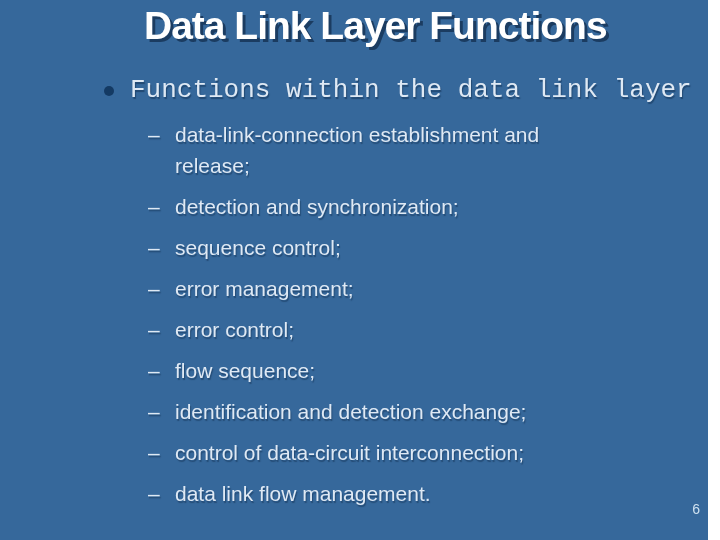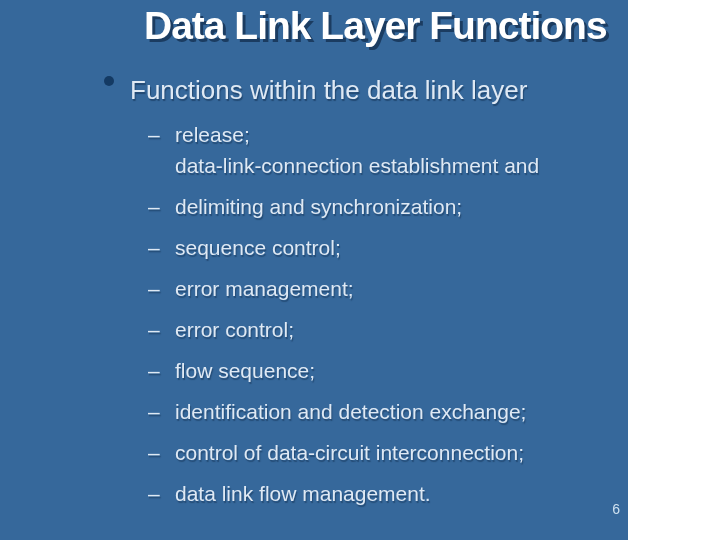--- a/index.html
+++ b/index.html
@@ -3,38 +3,40 @@
 <meta charset="utf-8">
 <style>
   html,body { margin:0; padding:0; }
   body {
     width:720px; height:540px;
     font-family:"Liberation Sans", sans-serif;
     overflow:hidden;
   }
   .slide {
     position:relative;
-    width:628px; height:540px;
+    width:708px; height:540px;
     background:var(--bg,#36689B);
     overflow:hidden;
   }
   .slide-title {
     position:absolute;
     left:144px; top:4px;
     font-size:39px;
     font-weight:bold;
     letter-spacing:-1px;
     color:var(--title,#FFFFFF);
     text-shadow:3px 3px 0 var(--title-shadow,#1B3C61);
     white-space:nowrap;
   }
   .bullet-line {
     position:absolute;
     left:104px; top:74px;
     display:flex;
+    align-items:center;
+    font-family:Liberation Mono, monospace;
   }
   .bullet-dot {
     width:10px; height:10px;
     border-radius:50%;
     background:var(--dot,#143A63);
     margin-right:16px;
     flex:none;
     margin-top:2px;
   }
   .bullet-text {
@@ -80,29 +82,29 @@
   <div class="bullet-line">
     <span class="bullet-dot"></span>
     <span class="bullet-text">Functions within the data link layer</span>
   </div>
 
   <div class="sub-list">
 
     <div class="sub-item">
       <span class="sub-marker">–</span>
       <span class="sub-text">
+        <div>data-link-connection establishment and</div>
         <div>release;</div>
-        <div>data-link-connection establishment and</div>
       </span>
     </div>
 
     <div class="sub-item">
       <span class="sub-marker">–</span>
       <span class="sub-text">
-        <div>delimiting and synchronization;</div>
+        <div>detection and synchronization;</div>
       </span>
     </div>
 
     <div class="sub-item">
       <span class="sub-marker">–</span>
       <span class="sub-text">
         <div>sequence control;</div>
       </span>
     </div>
 

